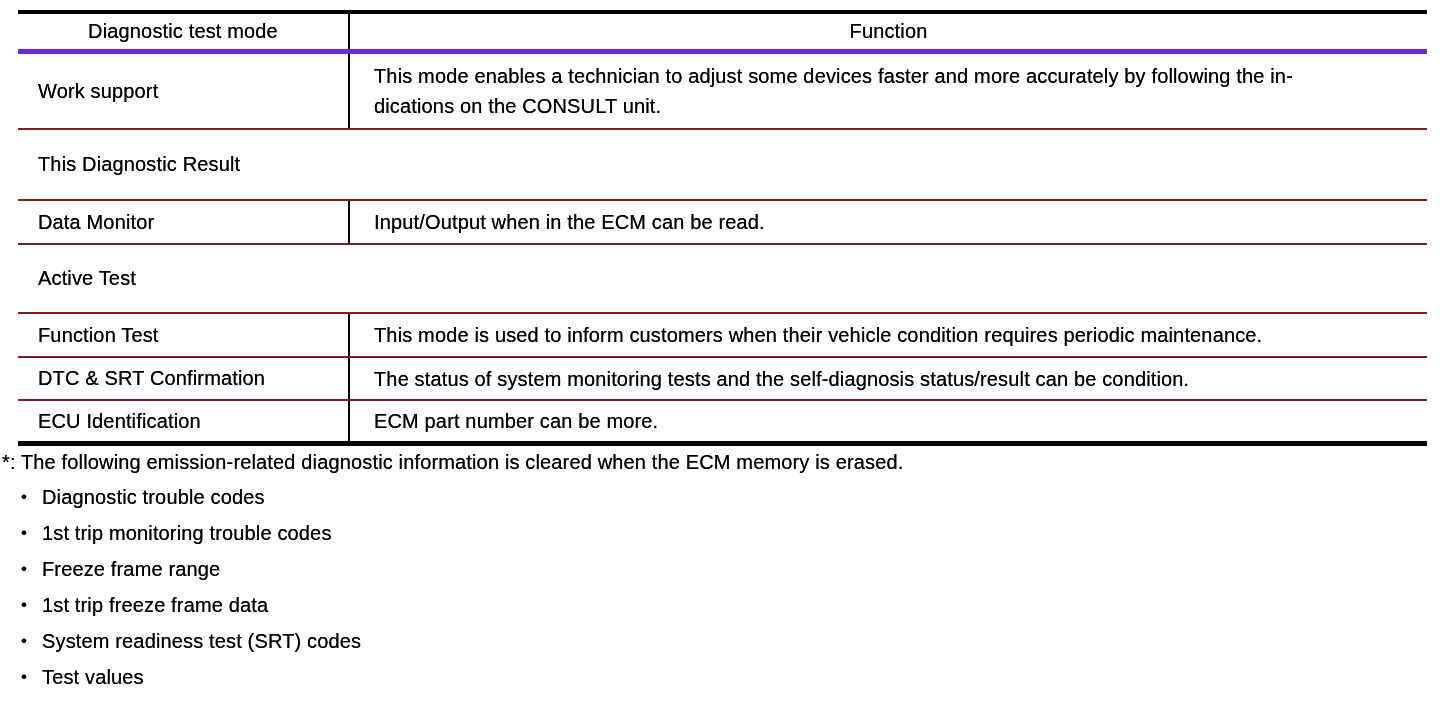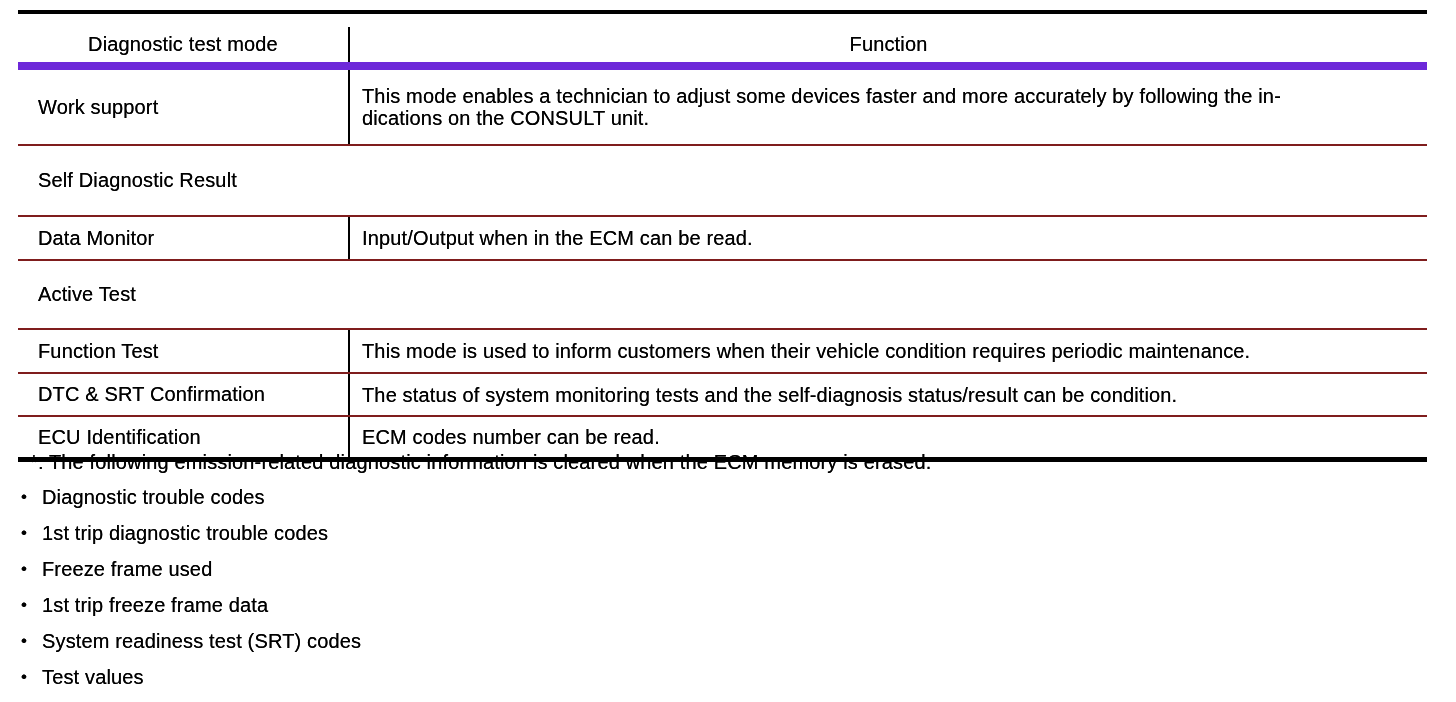--- a/index.html
+++ b/index.html
@@ -29,57 +29,57 @@
     top: 10px;
     width: 1409px;
     border-top: 4px solid #000;
     border-bottom: 5px solid #000;
     box-sizing: border-box;
   }
   .trow {
     display: flex;
     border-bottom: 2px solid #7f1d1d;
   }
-  .trow.thead { border-bottom: 8px solid #6d28d9; margin-top: 13px; }
+  .trow.thead { border-bottom: 5px solid #6d28d9; }
   .trow:last-child { border-bottom: none; }
   .cell {
     display: flex;
     align-items: center;
     box-sizing: border-box;
   }
   .mode-cell {
     width: 330px;
     flex: 0 0 330px;
     padding-left: 20px;
   }
   .fn-cell {
     flex: 1;
     border-left: 2px solid #000;
-    padding-left: 12px;
-    line-height: 22px;
+    padding-left: 24px;
+    line-height: 30px;
     white-space: pre; 
   }
   .thead .mode-cell,
   .thead .fn-cell {
     justify-content: center;
     padding-left: 0;
     line-height: normal;
   }
   .h-head { height: 35px; }
   .h-r0 { height: 74px; }
   .h-r1 { height: 69px; }
   .h-r2 { height: 42px; }
   .h-r3 { height: 67px; }
   .h-r4 { height: 42px; }
   .h-r5 { height: 41px; }
   .h-r6 { height: 40px; }
   
   .footnote {
     position: absolute;
-    left: 30px;
+    left: 2px;
     top: 450px;
     line-height: 24px;
     white-space: pre;
   }
   .bullet-list {
     position: absolute;
     left: 18px;
     top: 479px;
   }
   .bullet-item {
@@ -107,21 +107,21 @@
       <div class="cell fn-cell">Function</div>
     </div>
 
     <div class="trow h-r0">
       <div class="cell mode-cell">Work support</div>
       <div class="cell fn-cell">This mode enables a technician to adjust some devices faster and more accurately by following the in-
 dications on the CONSULT unit.</div>
     </div>
 
     <div class="trow h-r1">
-      <div class="cell mode-cell">Self Diagnostic Result</div>
+      <div class="cell mode-cell">This Diagnostic Result</div>
     </div>
 
     <div class="trow h-r2">
       <div class="cell mode-cell">Data Monitor</div>
       <div class="cell fn-cell">Input/Output when in the ECM can be read.</div>
     </div>
 
     <div class="trow h-r3">
       <div class="cell mode-cell">Active Test</div>
     </div>
@@ -131,42 +131,42 @@
       <div class="cell fn-cell">This mode is used to inform customers when their vehicle condition requires periodic maintenance.</div>
     </div>
 
     <div class="trow h-r5">
       <div class="cell mode-cell">DTC &amp; SRT Confirmation</div>
       <div class="cell fn-cell">The status of system monitoring tests and the self-diagnosis status/result can be condition.</div>
     </div>
 
     <div class="trow h-r6">
       <div class="cell mode-cell">ECU Identification</div>
-      <div class="cell fn-cell">ECM codes number can be read.</div>
+      <div class="cell fn-cell">ECM part number can be more.</div>
     </div>
 
   </div>
 
   <div class="footnote">*: The following emission-related diagnostic information is cleared when the ECM memory is erased.</div>
 
   <div class="bullet-list">
 
     <div class="bullet-item">
       <span class="dot">•</span>
       <span>Diagnostic trouble codes</span>
     </div>
 
     <div class="bullet-item">
       <span class="dot">•</span>
-      <span>1st trip diagnostic trouble codes</span>
+      <span>1st trip monitoring trouble codes</span>
     </div>
 
     <div class="bullet-item">
       <span class="dot">•</span>
-      <span>Freeze frame used</span>
+      <span>Freeze frame range</span>
     </div>
 
     <div class="bullet-item">
       <span class="dot">•</span>
       <span>1st trip freeze frame data</span>
     </div>
 
     <div class="bullet-item">
       <span class="dot">•</span>
       <span>System readiness test (SRT) codes</span>

